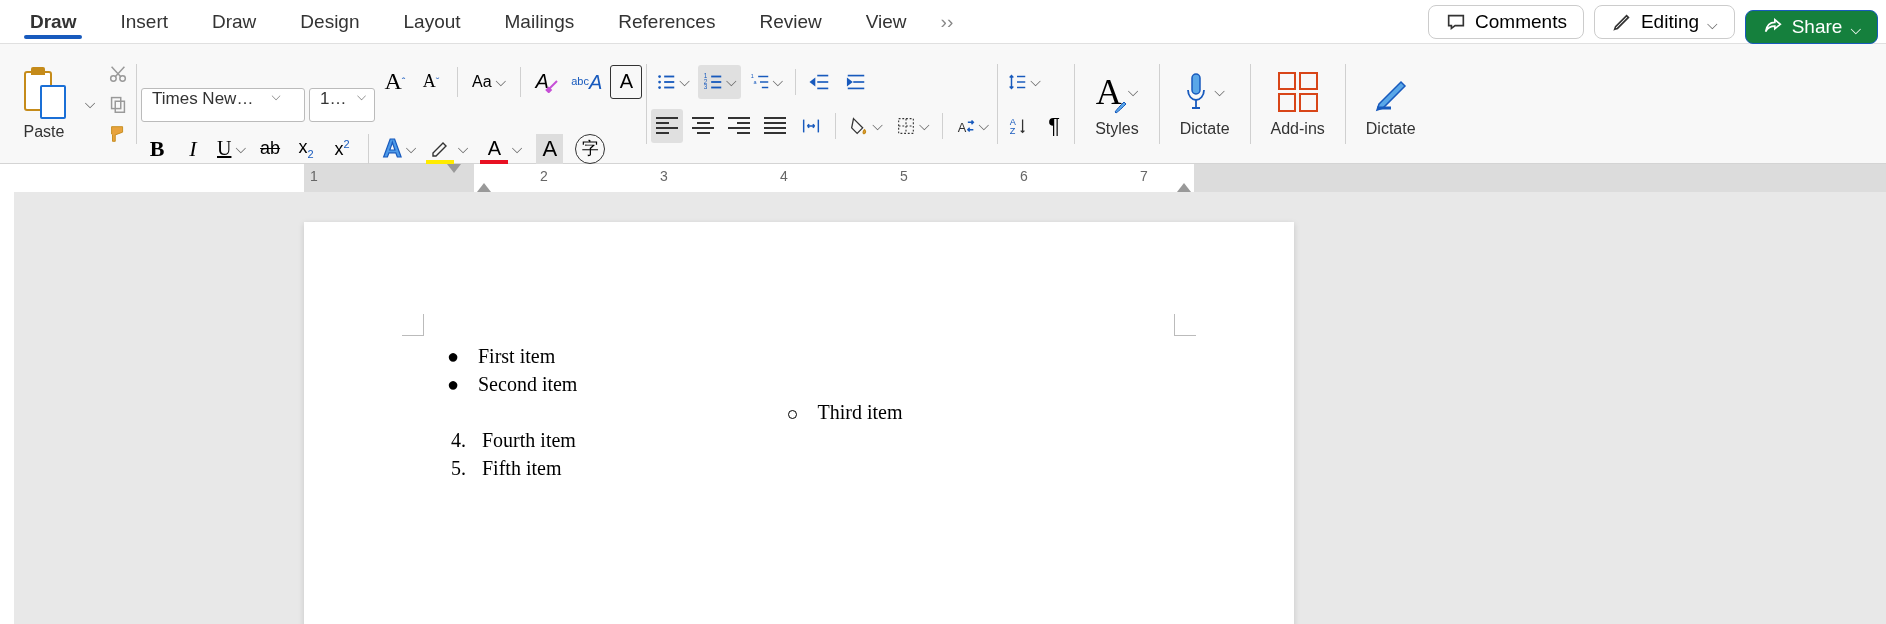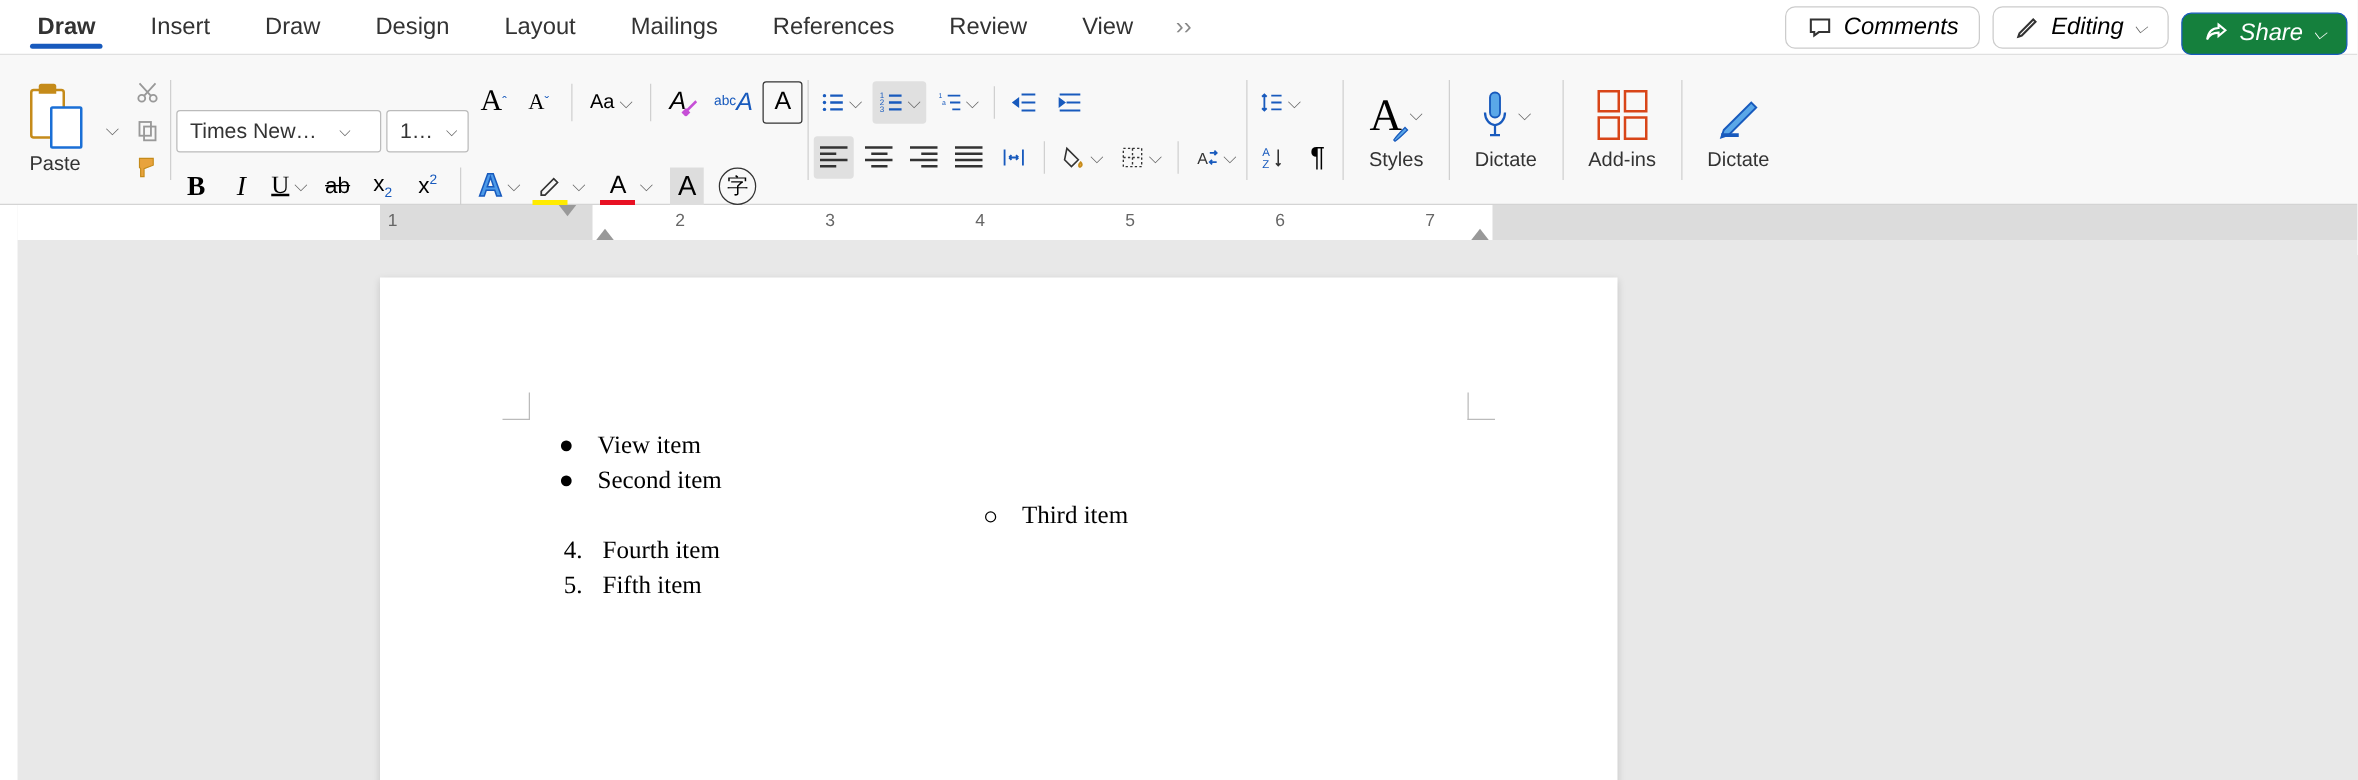--- a/index.html
+++ b/index.html
@@ -52,29 +52,28 @@
       font-size: 19px;
     }
     .right-actions {
       margin-left: auto;
       display: flex;
       gap: 10px;
       align-items: center;
     }
     .pill-btn {
       display: flex;
-      align-items: center;
+      align-items: flex-end;
       gap: 8px;
       border: 1px solid #ccc;
       border-radius: 8px;
       padding: 5px 16px;
       background: #fff;
       font-size: 19px;
       cursor: pointer;
-      font-style: italic;
     }
     .pill-btn.primary {
       background: #15803d;
       color: #fff;
       border-color: #185abd;
       margin-top: 10px;
     }
     .icon-sm {
       width: 22px;
       height: 22px;
@@ -174,21 +173,20 @@
       flex-direction: column;
       gap: 10px;
     }
     .font-top, .font-bot {
       display: flex;
       align-items: center;
       gap: 4px;
     }
     .combo {
       display: flex;
-      align-items: center;
       border: 1px solid #bbb;
       background: #fff;
       height: 34px;
       border-radius: 3px;
       overflow: hidden;
       margin-top: 46px;
     }
     .combo-text {
       padding: 0 10px;
       font-size: 17px;
@@ -834,21 +832,21 @@
 
 <div class="canvas-area">
   <div class="side-ruler"></div>
   <div class="scroll-area">
     <div class="page">
       <div class="corner tl"></div>
       <div class="corner tr"></div>
       <div class="doc-content">
         <div class="bullet-row">
             <span class="mk">●</span>
-            <span>View item</span>
+            <span>First item</span>
           </div>
         <div class="bullet-row">
             <span class="mk">●</span>
             <span>Second item</span>
           </div>
         <div class="bullet-row indent1">
             <span class="mk"><span class="hollow-circle"></span></span>
             <span>Third item</span>
           </div>
         <div class="num-row">

